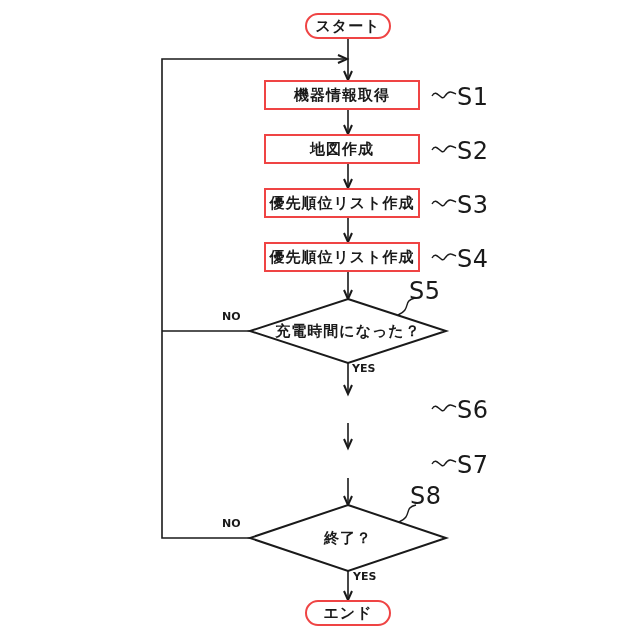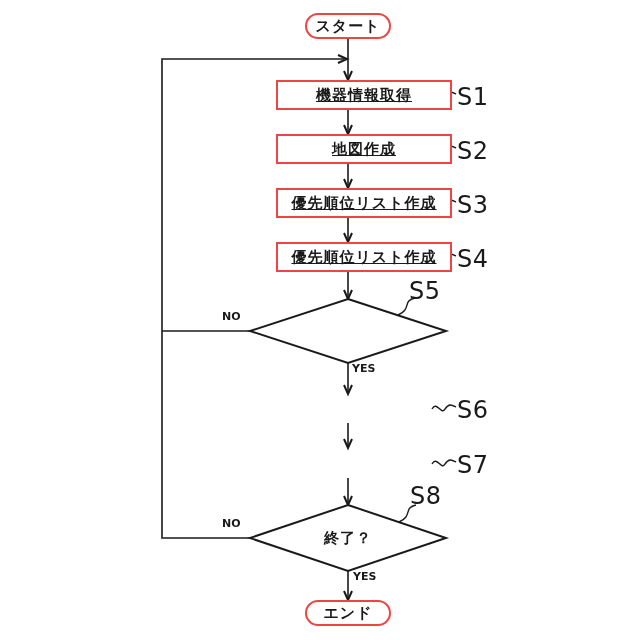--- a/index.html
+++ b/index.html
@@ -34,24 +34,23 @@
     letter-spacing: 1px;
     white-space: nowrap;
   }
   .terminal {
     left: 305px;
     width: 86px;
     height: 26px;
     border-radius: 13px;
   }
   .process {
-    left: 276px;
-    width: 176px;
+    left: 264px;
+    width: 156px;
     height: 30px;
-    text-decoration: underline;
   }
   .diamond-label {
     position: absolute;
     left: 250px;
     width: 196px;
     text-align: center;
     font-size: 15px;
     font-weight: 600;
     letter-spacing: 1px;
     white-space: nowrap;
@@ -134,20 +133,21 @@
   <div class="node process" style="top:188px">
     <span>優先順位リスト作成</span>
   </div>
   <div class="node process" style="top:134px">
     <span>地図作成</span>
   </div>
   <div class="node process" style="top:242px">
     <span>優先順位リスト作成</span>
   </div>
 
+  <div class="diamond-label" style="top:322px">充電時間になった？</div>
   <div class="diamond-label" style="top:529px">終了？</div>
 
   <div class="step-label" style="left:457px; top:83px">S1</div>
   <div class="step-label" style="left:457px; top:137px">S2</div>
   <div class="step-label" style="left:457px; top:191px">S3</div>
   <div class="step-label" style="left:457px; top:245px">S4</div>
   <div class="step-label" style="left:409px; top:277px">S5</div>
   <div class="step-label" style="left:457px; top:396px">S6</div>
   <div class="step-label" style="left:457px; top:451px">S7</div>
   <div class="step-label" style="left:410px; top:482px">S8</div>

